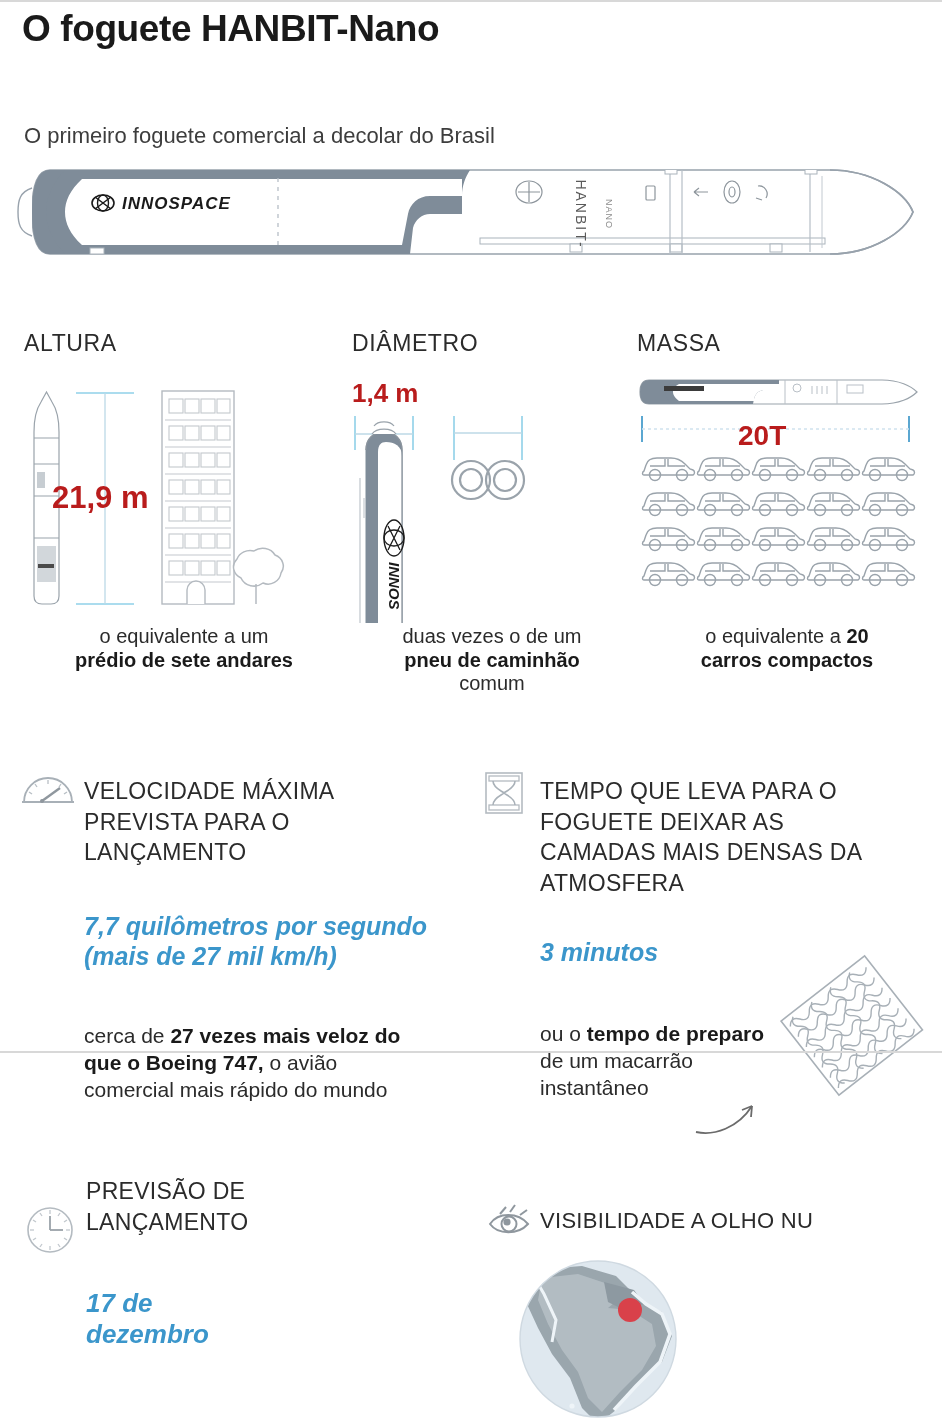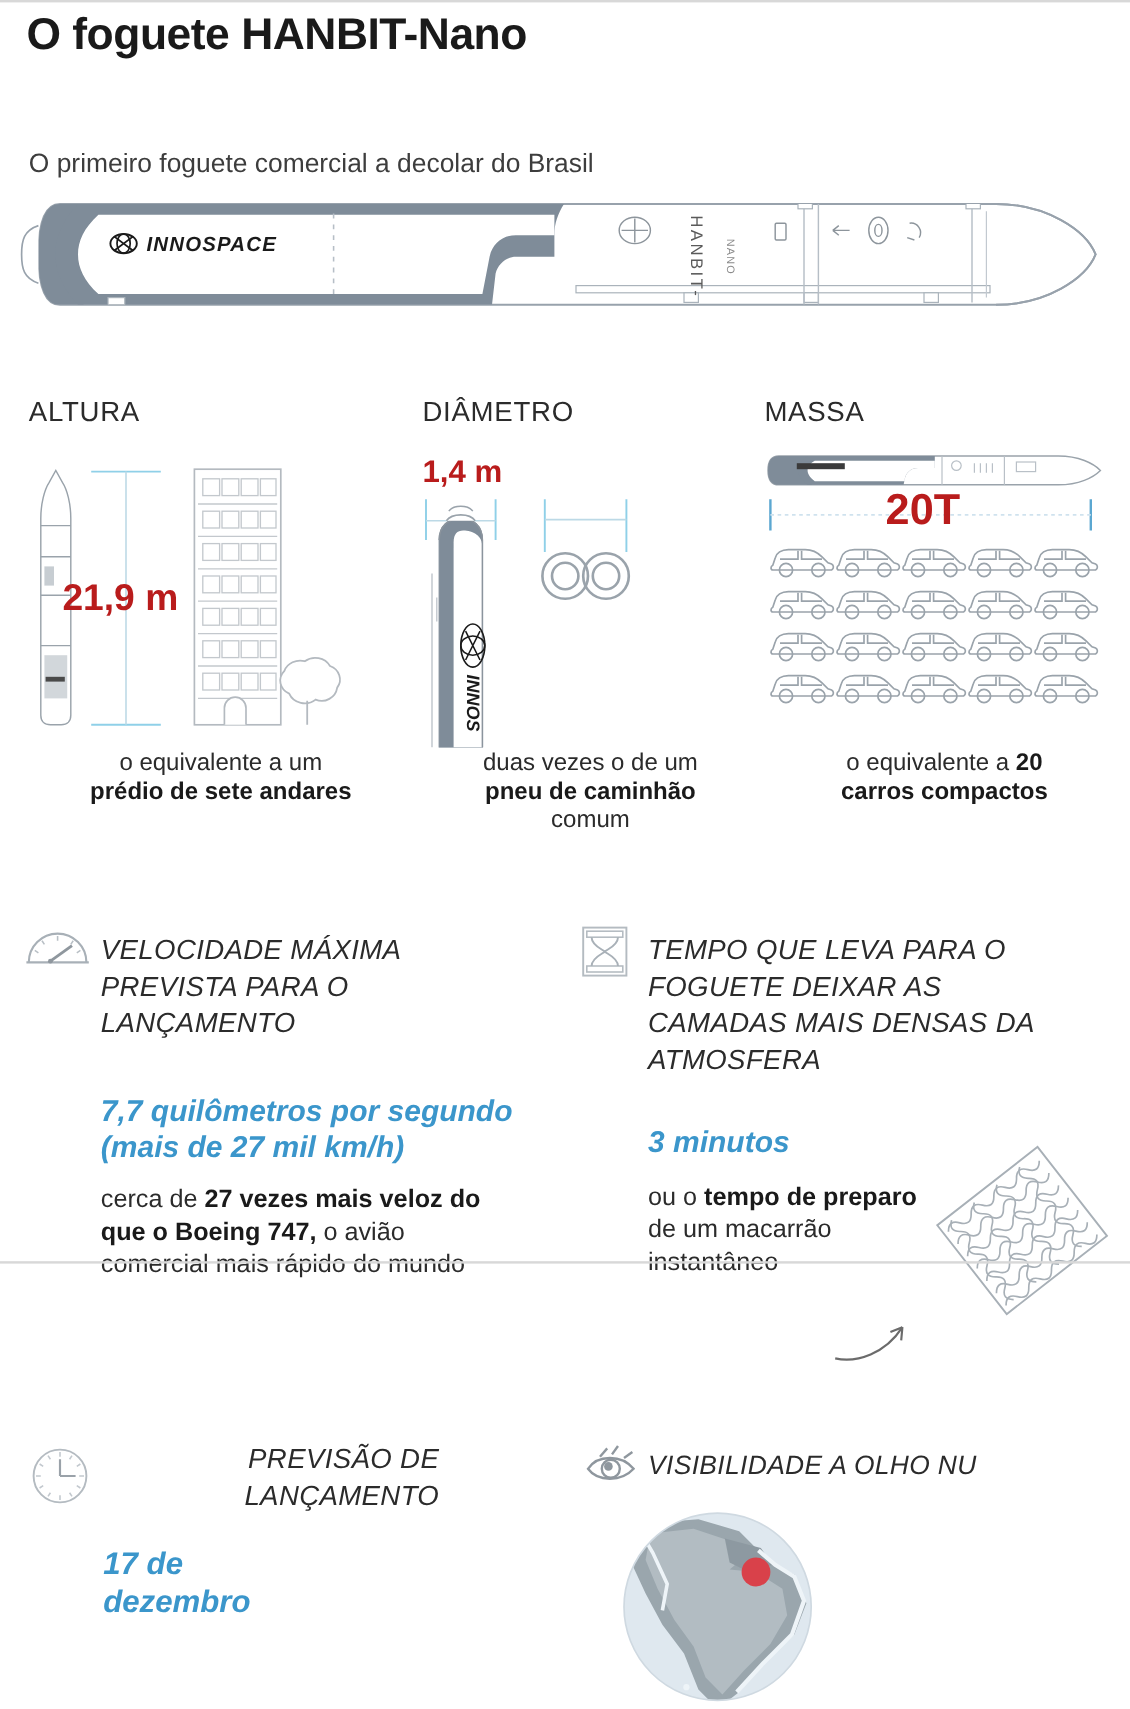--- a/index.html
+++ b/index.html
@@ -41,47 +41,47 @@
   .cap b{font-weight:bold;color:#1a1a1a;}
   .cap1{left:0px;top:295px;width:320px;}
   .cap2{left:-10px;top:295px;width:300px;}
   .cap3{left:0px;top:295px;width:300px;}
 
   .bignum{
     position:absolute;color:#b91c1c;font-weight:bold;
   }
   .bn-alt{left:52px;top:480px;font-size:31px;}
   .bn-dia{left:352px;top:378px;font-size:26px;}
-  .bn-mas{left:738px;top:404px;font-size:36px;}
+  .bn-mas{left:738px;top:420px;font-size:28px;}
   .bicon{position:absolute;}
   .bhead{
-    position:absolute;font-size:23px;line-height:1.33;letter-spacing:0.3px;color:#2b2b2b;font-style:italic;
+    position:absolute;font-size:23px;line-height:1.33;letter-spacing:0.3px;color:#2b2b2b;
   }
   .bval{
     position:absolute;font-size:25px;font-weight:bold;color:#3b96cb;line-height:1.18;font-style:italic;
   }
   .bdesc{
-    position:absolute;font-size:21px;line-height:1.28;color:#2b2b2b;
+    position:absolute;font-size:21px;line-height:1.28;color:#2b2b2b;margin-top:36px;
   }
   .bdesc b{font-weight:bold;color:#1a1a1a;}
 
   .vel-icon{left:20px;top:770px;}
   .vel-head{left:84px;top:776px;width:330px;}
   .vel-val{left:84px;top:912px;width:430px;}
   .vel-desc{left:84px;top:987px;width:330px;}
 
   .tmp-icon{left:482px;top:770px;}
   .tmp-head{left:540px;top:776px;width:360px;}
   .tmp-val{left:540px;top:938px;width:300px;}
   .tmp-desc{left:540px;top:985px;width:230px;}
   .noodle{position:absolute;left:778px;top:952px;}
 
   
   .prev-icon{left:24px;top:1204px;}
-  .prev-head{left:86px;top:1200px;width:280px;text-align:right;}
+  .prev-head{left:86px;top:1176px;width:280px;}
   .prev-val{left:86px;top:1288px;width:200px;font-size:26px;}
 
   .vis-icon{left:486px;top:1202px;}
   .vis-head{left:540px;top:1206px;width:400px;font-size:22px;}
   .globe{position:absolute;left:512px;top:1258px;}
   .vis-desc{left:697px;top:1270px;width:240px;font-size:21px;line-height:1.3;}
 
   .botline{position:absolute;left:0;bottom:0;width:942px;height:2px;background:#d8d8d8;}
 </style>
 </head>

